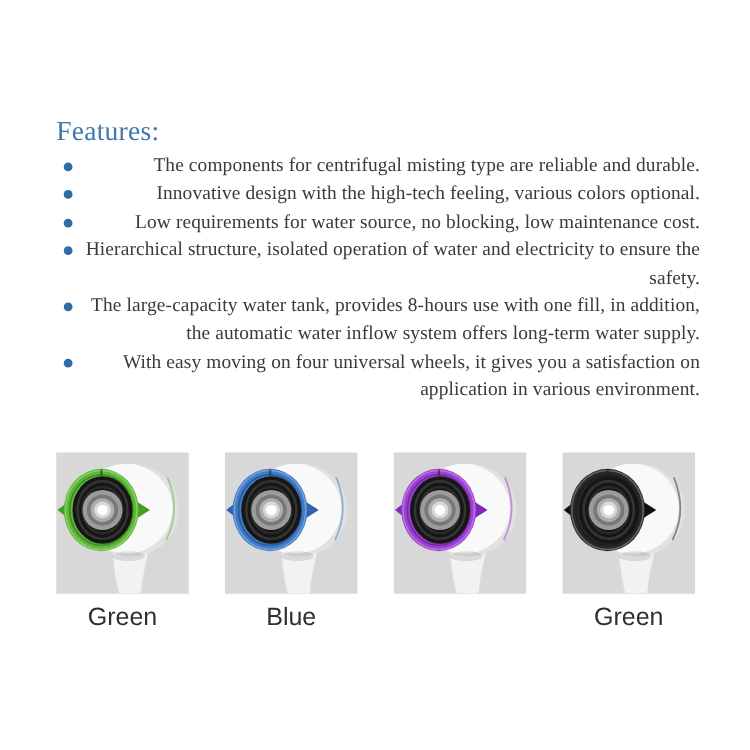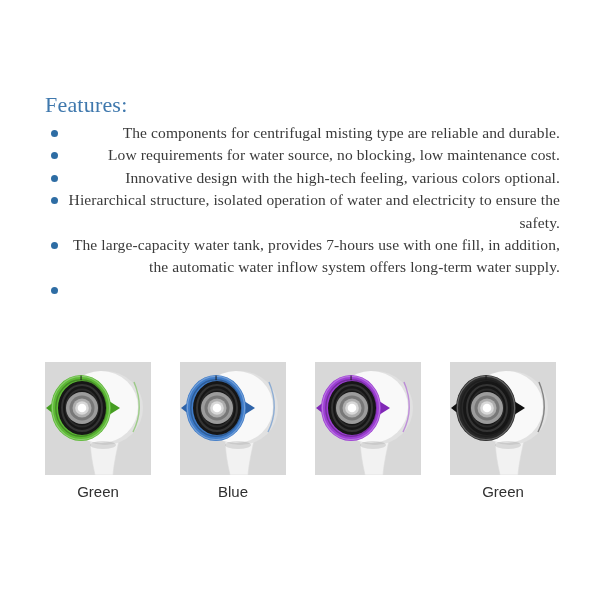--- a/index.html
+++ b/index.html
@@ -42,21 +42,21 @@
   }
   .product-cell{width:106px;}
   .product-box{
     width:106px;height:113px;background:var(--box-bg);
     overflow:hidden;
   }
   .product-box svg{display:block;width:106px;height:113px;}
   .product-label{
     margin-top:8px;text-align:center;
     font-family:"Liberation Sans","DejaVu Sans",sans-serif;
-    font-size:15px;color:var(--label-color);
+    font-size:20px;color:var(--label-color);
   }
   
   .neck{fill:#f2f2f2;stroke:#dcdcdc;stroke-width:.6;}
   .head-shade{fill:#e1e1e1;}
   .head{fill:#f9f9f9;}
   .rear-sliver{fill:none;stroke-width:1.4;opacity:.5;}
   .junction-shadow{fill:rgba(0,0,0,.10);}
   .ring-hi{fill:none;stroke:rgba(255,255,255,.28);stroke-width:1.2;}
   .ring-inner-shadow{fill:none;stroke:rgba(0,0,0,.25);stroke-width:1.4;}
   .fan-dark{fill:#161616;}
@@ -76,36 +76,37 @@
 
   <div class="features">
     <div class="features-heading">Features:</div>
     <ul class="feature-list">
       <li class="feature-item">
         <span class="bullet"></span>
         <span>The components for centrifugal misting type are reliable and durable.</span>
       </li>
       <li class="feature-item">
         <span class="bullet"></span>
+        <span>Innovative design with the high-tech feeling, various colors optional.</span>
+      </li>
+      <li class="feature-item">
+        <span class="bullet"></span>
         <span>Low requirements for water source, no blocking, low maintenance cost.</span>
       </li>
       <li class="feature-item">
         <span class="bullet"></span>
-        <span>Innovative design with the high-tech feeling, various colors optional.</span>
-      </li>
-      <li class="feature-item">
-        <span class="bullet"></span>
         <span>Hierarchical structure, isolated operation of water and electricity to ensure the safety.</span>
       </li>
       <li class="feature-item">
         <span class="bullet"></span>
-        <span>The large-capacity water tank, provides 7-hours use with one fill, in addition, the automatic water inflow system offers long-term water supply.</span>
-      </li>
-      <li class="feature-item">
-        <span class="bullet"></span>
+        <span>The large-capacity water tank, provides 8-hours use with one fill, in addition, the automatic water inflow system offers long-term water supply.</span>
+      </li>
+      <li class="feature-item">
+        <span class="bullet"></span>
+        <span>With easy moving on four universal wheels, it gives you a satisfaction on application in various environment.</span>
       </li>
     </ul>
   </div>
 
   <div class="products">
 
     <div class="product-cell">
       <div class="product-box">
         <svg viewBox="0 0 106 113">
           <path class="neck" d="M45,74 C45,88 47,100 50,113 L68,113 C69,100 72,88 75,74 Z"></path>

